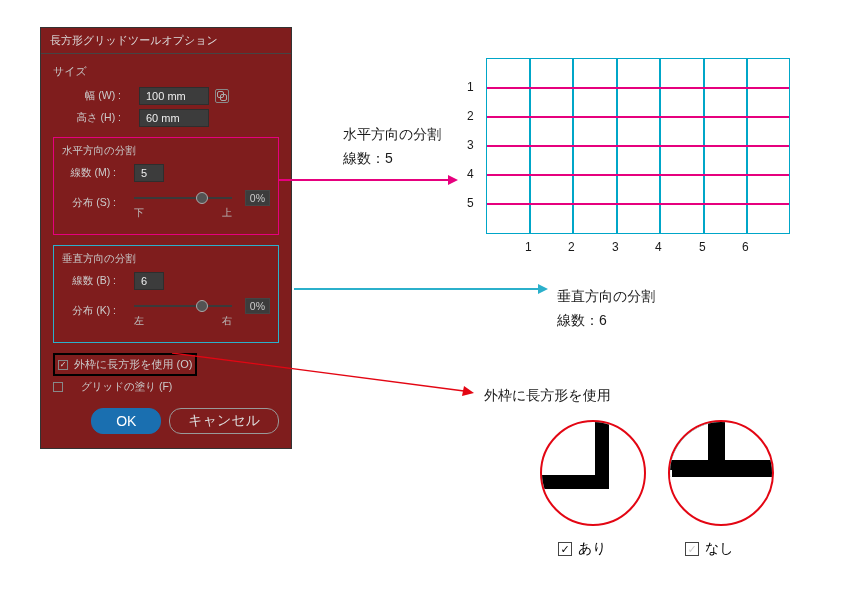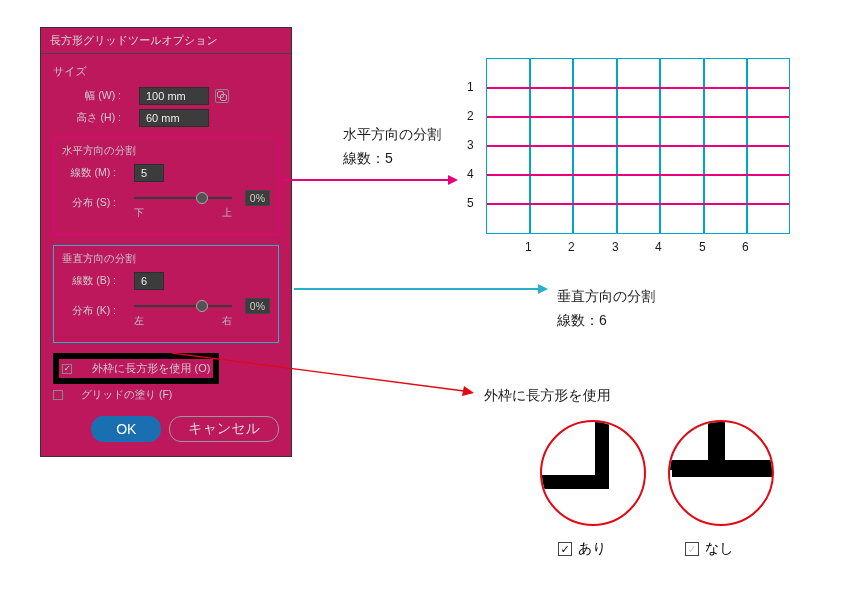--- a/index.html
+++ b/index.html
@@ -1,17 +1,17 @@
 <!DOCTYPE html>
 <html><head>
 <meta charset="utf-8">
 <style>
   * { box-sizing: border-box; }
   body { margin: 0; font-family: "Hiragino Sans", "Meiryo", sans-serif; background: #fff; width: 842px; height: 595px; position: relative; }
-  .dlg { position: absolute; left: 40px; top: 27px; width: 252px; background: #be185d; color: #ccc; font-size: 11px; border: 1px solid #333; }
+  .dlg { position: absolute; left: 40px; top: 27px; width: 252px; background: #7f1d1d; color: #ccc; font-size: 11px; border: 1px solid #333; }
   .dlg-title { padding: 5px 9px; color: #ddd; border-bottom: 1px solid #444; font-size: 11px; }
   .dlg-body { padding: 10px 12px 14px; }
   .lab { color: #c7c7c7; margin-bottom: 8px; display: block; }
   .ind { padding-left: 14px; }
   .row { display: flex; align-items: center; margin: 4px 0; }
   .row .t { width: 54px; text-align: right; margin-right: 18px; font-size: 10.5px; }
   .inp { background: #3c3c3c; border: 1px solid #2e2e2e; color: #eee; padding: 2px 6px; font-size: 11px; height: 18px; }
   .inp.w { width: 70px; }
   .inp.n { width: 30px; }
   .link-ic { display:inline-block; width:14px; height:14px; margin-left:6px; border:1px solid #888; border-radius:2px; position:relative; }
@@ -22,21 +22,21 @@
   .sect.v { border-color: #2bb0cb; }
   .sect-title { font-size: 10.5px; color: #c7c7c7; margin-bottom: 6px; }
   .slider { position: relative; height: 16px; margin-top: 4px; }
   .track { position: absolute; left: 0; right: 38px; top: 7px; height: 2px; background: #3a3a3a; }
   .thumb { position: absolute; top: 2px; left: 50%; width: 12px; height: 12px; border: 1px solid #aaa; border-radius: 50%; background: #535353; transform: translateX(-50%); }
   .pct { position: absolute; right: 0; top: 0; font-size: 10.5px; border: 1px solid #444; padding: 1px 4px; background: #3c3c3c; }
   .under { display: flex; justify-content: space-between; font-size: 10px; color: #bbb; padding-right: 38px; }
   .check { margin: 4px 0; font-size: 10.5px; display: flex; align-items: center; gap: 18px; }
   .chk { width: 10px; height: 10px; border: 1px solid #888; display:inline-flex; align-items:center; justify-content:center; font-size:8px; color:#ddd; }
   .chk.on::after { content:"✓"; }
-  .hl { border: 6px solid #000000; padding: 2px 3px; display: inline-flex; align-items:center; gap:20px; }
+  .hl { border: 2px solid #000000; padding: 2px 3px; display: inline-flex; align-items:center; gap:6px; }
   .btns { display: flex; justify-content: flex-end; gap: 8px; margin-top: 14px; }
   .btn { border: 1px solid #999; border-radius: 12px; padding: 3px 18px; font-size: 14px; background: none; color: #ddd; }
   .btn.primary { background: #1a6fb0; border-color: #1a6fb0; color: #fff; padding: 3px 24px; }
 
   .annot { position: absolute; font-size: 14px; color: #1a1a1a; line-height: 1.7; }
   .arrow { position: absolute; }
 
   .grid { position: absolute; left: 486px; top: 58px; width: 304px; height: 176px; border: 1px solid #00a6c8; }
   .num { position: absolute; font-size: 12px; color: #1a1a1a; }
   .hline { position: absolute; left: 0; right: 0; height: 2px; background: #e6007e; }

